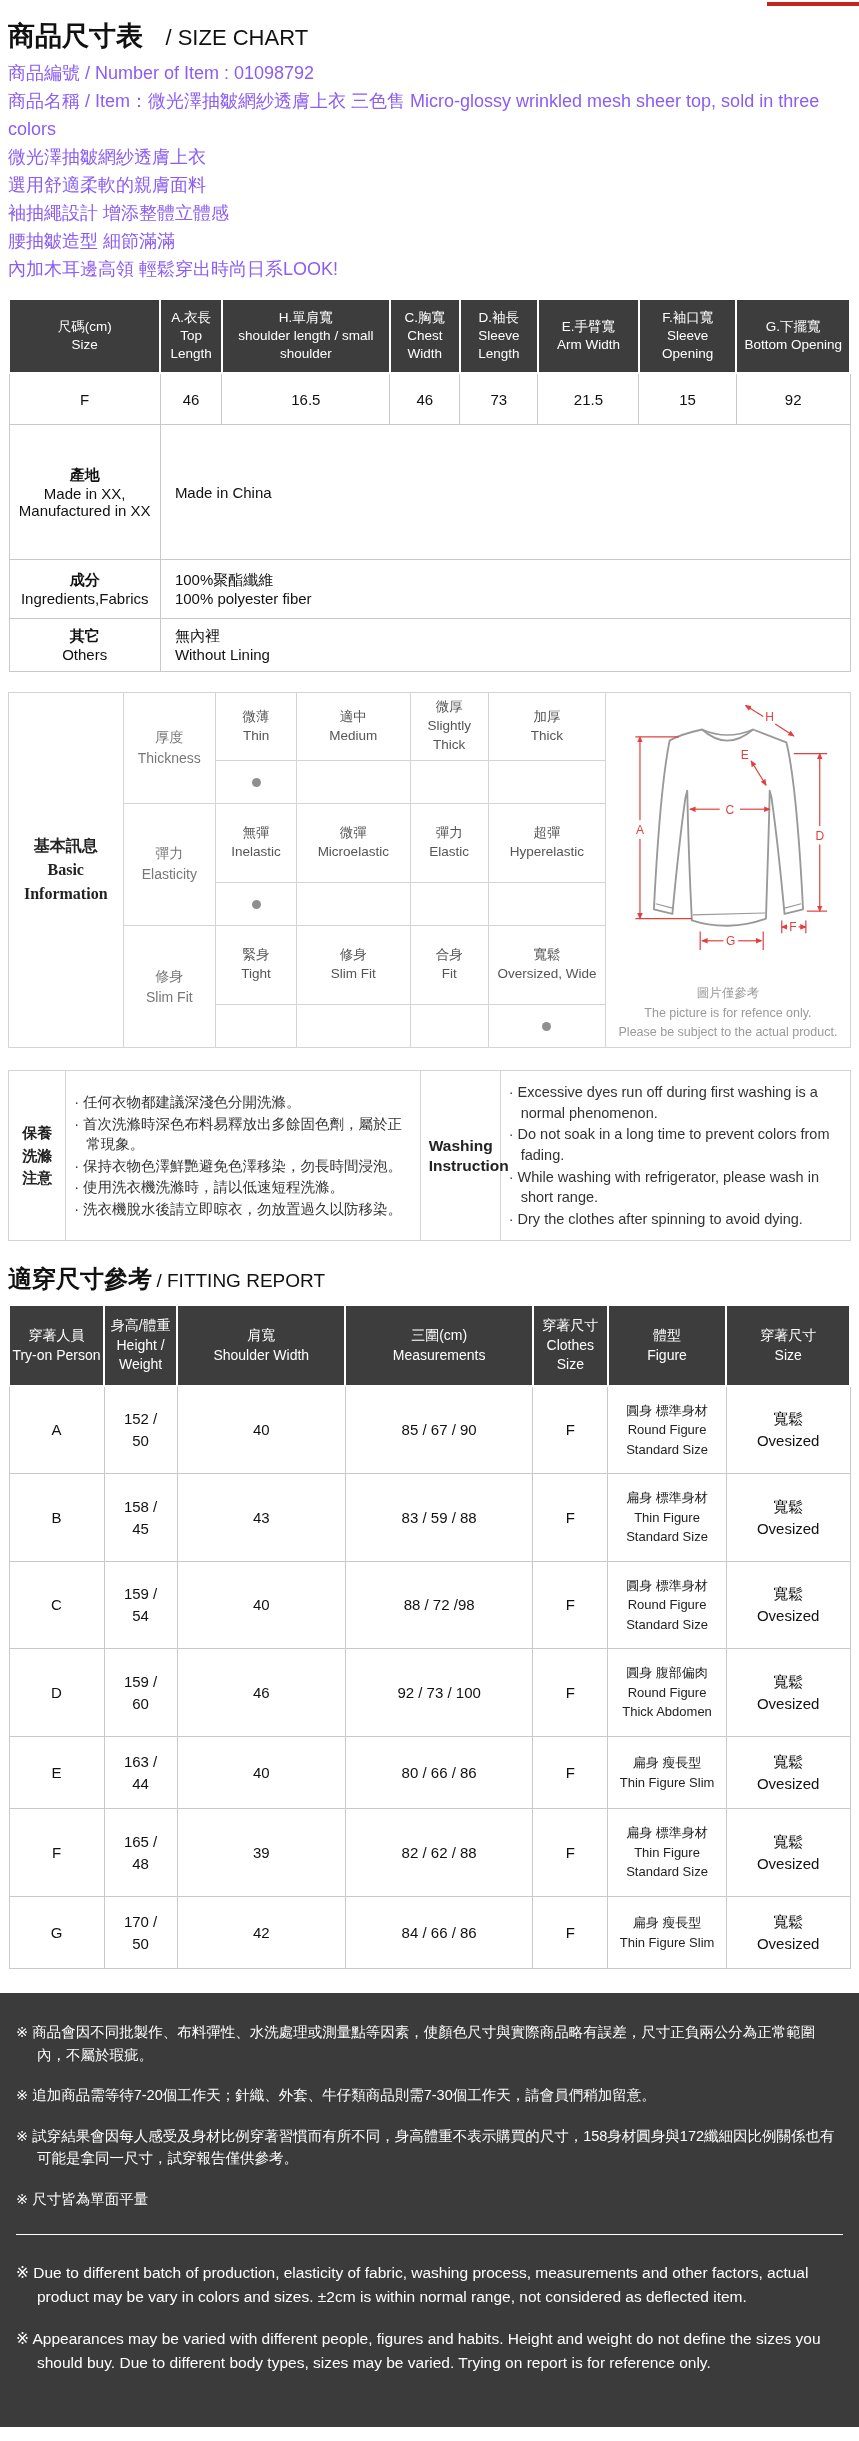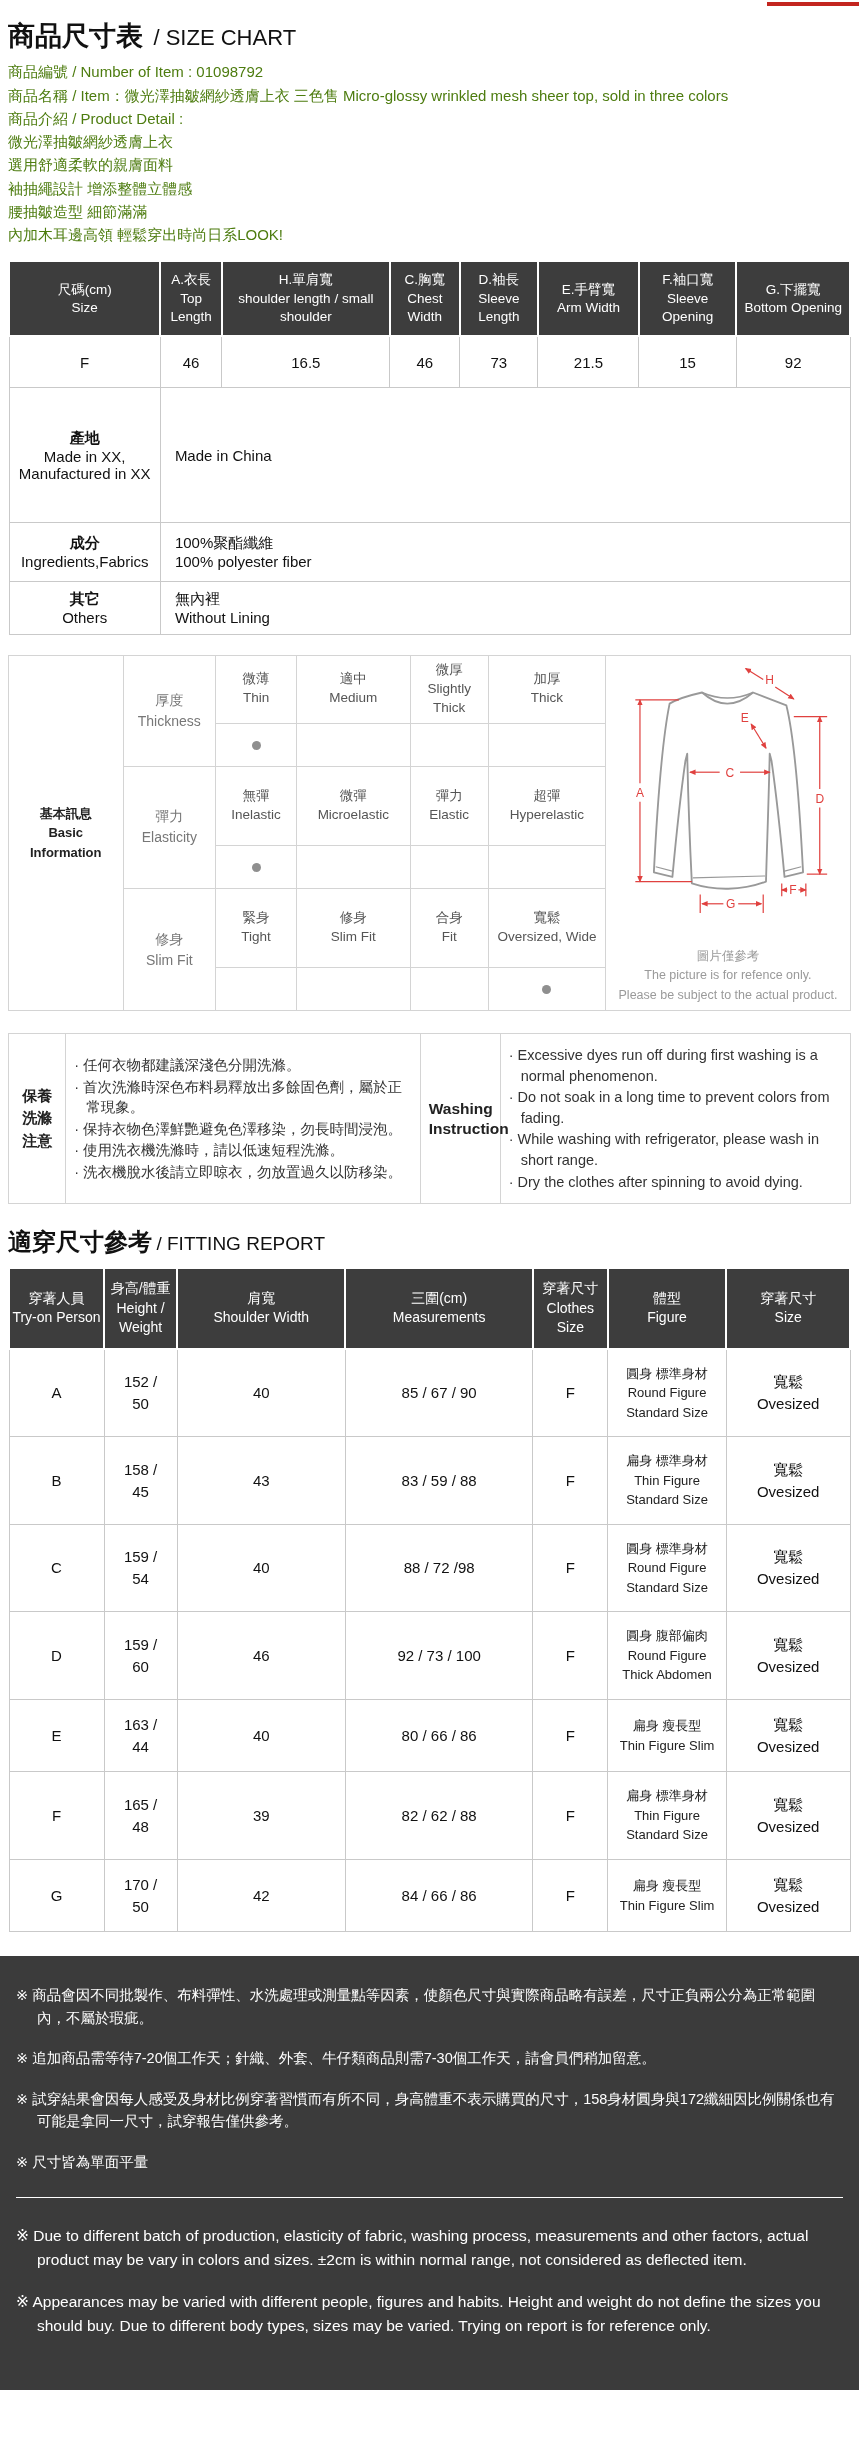--- a/index.html
+++ b/index.html
@@ -6,22 +6,22 @@
   body {
     width:859px; background:#fff; color:#222; position:relative;
     font-family:"Liberation Sans","DejaVu Sans",sans-serif;
   }
   .red-bar { position:absolute; top:2px; right:0; width:92px; height:4px; background:#c3251f; }
   .content { padding:16px 8px 0 8px; }
 
   
   .page-title { margin:4px 0 8px; line-height:1.2; }
   .page-title .zh { font-weight:bold; font-size:27px; color:#111; }
-  .page-title .en { font-size:22px; color:#111; margin-left:6px; }
-  .meta-line, .desc-line { font-size:15px; line-height:1.55; color:#4d7c0f; }
+  .page-title .en { font-size:22px; color:#111; margin-left:18px; }
+  .meta-line, .desc-line { font-size:18px; line-height:1.55; color:#8b5cf6; }
 
   
   table { border-collapse:collapse; width:100%; }
   th { background:#3d3d3d; color:#fff; font-weight:normal; border:2px solid #fff; }
 
   
   .size-chart { margin-top:14px; table-layout:fixed; }
   .size-chart th { font-size:13.5px; line-height:1.35; padding:9px 2px; }
   .size-chart td { border:1px solid #c9c9c9; text-align:center; font-size:15px; padding:8px 4px; color:#111; }
   .size-chart tr.vals td { height:34px; }
@@ -29,21 +29,21 @@
   .label-zh { display:block; font-weight:bold; }
   .label-en { display:block; }
   .size-chart td.value { text-align:left; padding-left:14px; }
   .size-chart .tall { height:118px; }
   .size-chart .mid  { height:42px; }
   .size-chart .low  { height:36px; }
 
   
   .basic-table { margin-top:20px; table-layout:fixed; }
   .basic-table td { border:1px solid #d4d4d4; text-align:center; padding:5px 3px; vertical-align:middle; }
-  .basic-table .group { font-size:13px; font-weight:bold; color:#222; line-height:1.5; }
+  .basic-table .group { font-size:16px; font-weight:bold; color:#222; line-height:1.5;font-family:Liberation Serif, serif; }
   .basic-table .rowlabel { color:#777; font-size:14px; line-height:1.5; }
   .basic-table .opt { color:#555; font-size:13.5px; line-height:1.4; height:56px; }
   .basic-table .dotcell { height:32px; }
   .dot { display:inline-block; width:9px; height:9px; border-radius:50%; background:#8f8f8f; }
   .diagram-cell { padding:8px 4px; }
   .diagram-caption { color:#9a9a9a; font-size:12.5px; text-align:center; line-height:1.55; margin-top:4px; }
 
   
   .washing-table { margin-top:22px; table-layout:fixed; }
   .washing-table td { border:1px solid #d4d4d4; padding:10px 8px; vertical-align:middle; }
@@ -74,21 +74,20 @@
 <div class="red-bar"></div>
 
 <div class="content">
 
   <div class="page-title">
     <span class="zh">商品尺寸表</span>
     <span class="en">/ SIZE CHART</span>
   </div>
   <div class="meta-line">商品編號 / Number of Item : 01098792</div>
   <div class="meta-line">商品名稱 / Item：微光澤抽皺網紗透膚上衣 三色售 Micro-glossy wrinkled mesh sheer top, sold in three colors</div>
-  <div class="meta-line">商品介紹 / Product Detail :</div>
   <div class="desc-line">微光澤抽皺網紗透膚上衣</div>
   <div class="desc-line">選用舒適柔軟的親膚面料</div>
   <div class="desc-line">袖抽繩設計 增添整體立體感</div>
   <div class="desc-line">腰抽皺造型 細節滿滿</div>
   <div class="desc-line">內加木耳邊高領 輕鬆穿出時尚日系LOOK!</div>
 
   <table class="size-chart">
     <colgroup>
       <col style="width:18%">
         <col style="width:7.3%">

